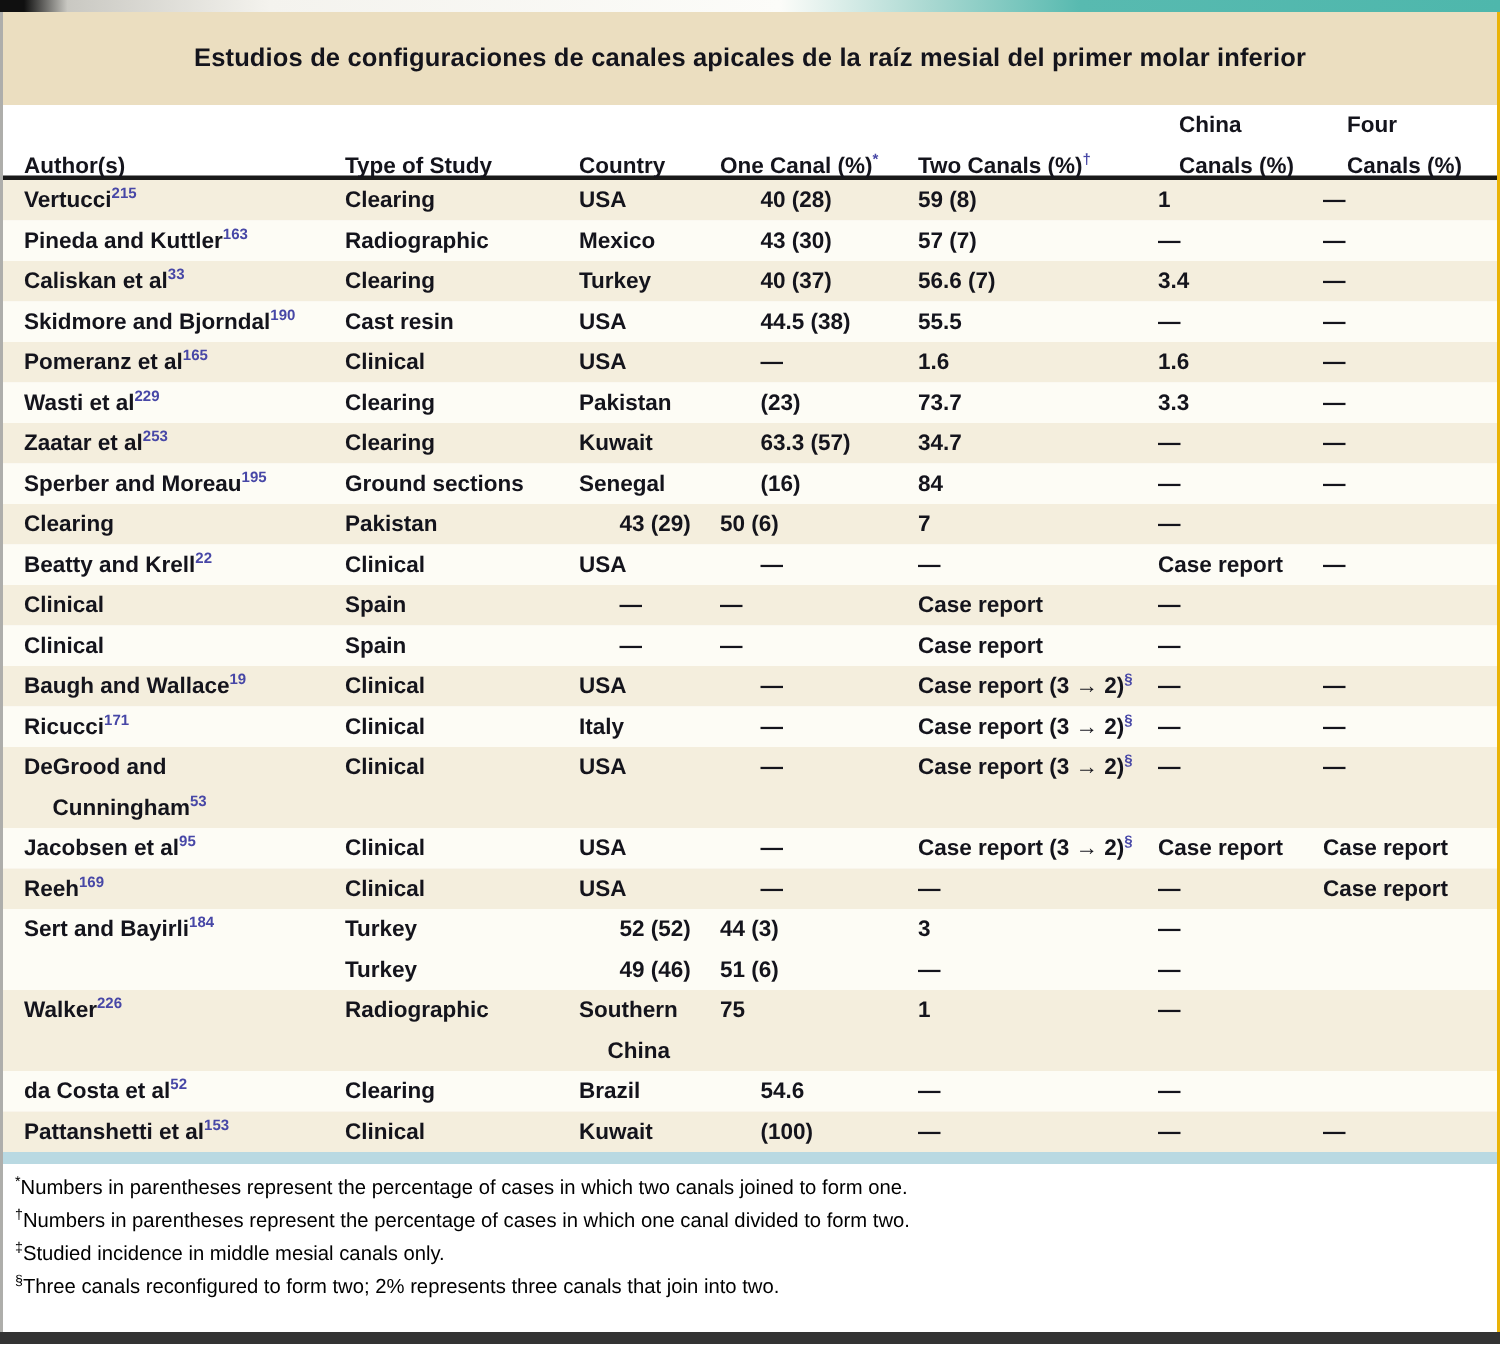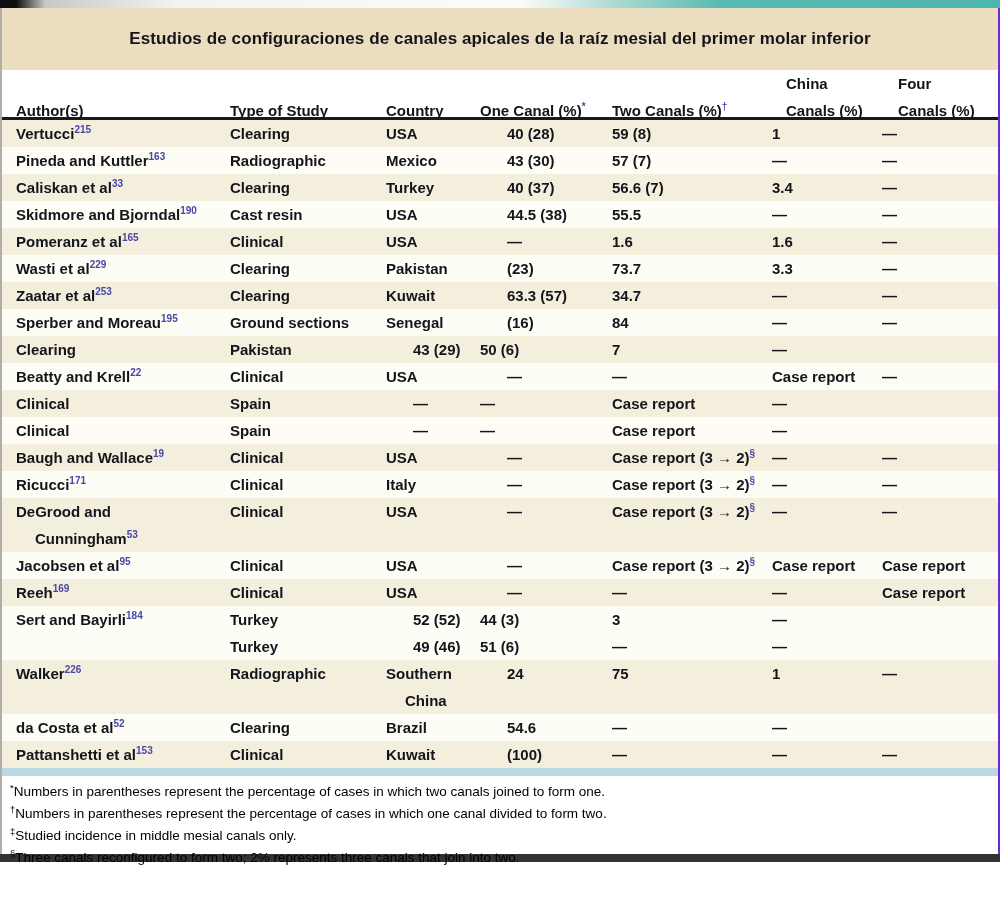--- a/index.html
+++ b/index.html
@@ -4,40 +4,40 @@
 <style>
   :root{
     --tan:#ebdec0; --cream:#f4eedd; --rowwhite:#fdfcf5; --teal:#4eb7ac;
     --lightblue:#b9d9e2; --darkbar:#333333; --ref:#4747a6; --ink:#14141c;
   }
   *{box-sizing:border-box;margin:0;padding:0;}
   body{background:#fff;font-family:"Liberation Sans", sans-serif;color:var(--ink);}
   .page{width:1000px;height:905px;position:relative;background:#fff;overflow:hidden;}
   .topbar{height:8px;width:100%;
     background:linear-gradient(90deg,#101010 0%,#101010 1.6%,#c9c8c2 4.5%,#f4f3ee 18%,#fcfcf9 52%,#a9d8d1 62%,#58bab0 72%,var(--teal) 100%);}
-  .frame{border-left:2px solid #aeaeab;border-right:2px solid #6d28d9;}
+  .frame{border-left:2px solid #aeaeab;border-right:2px solid #eab308;}
   .titleband{height:62px;background:var(--tan);display:flex;align-items:center;justify-content:center;}
   .title{font-size:17px;font-weight:700;letter-spacing:.1px;}
   .thead,.row{display:grid;grid-template-columns:214px 156px 94px 132px 160px 110px 1fr;padding-left:14px;}
   .thead{height:47px;background:#fff;align-items:end;padding-bottom:5px;}
   .thead .cell{font-weight:700;font-size:15px;line-height:20px;}
   .thead .cell:nth-child(6){padding-left:14px;}
   .thead .cell:nth-child(7){padding-left:16px;}
   .headrule{height:3px;background:#1a1a1a;}
   .tbody{background:#fff;}
   .row:nth-child(odd){background:var(--cream);}
   .row:nth-child(even){background:var(--rowwhite);}
   .cell{font-size:15px;font-weight:700;}
   .ln{line-height:27px;white-space:nowrap;}
   .row .col-one{padding-left:27px;}
   .row.wrap .cell .ln:nth-child(2){padding-left:19px;}
   sup{font-size:10px;line-height:0;}
   sup.ref{color:var(--ref);font-weight:700;}
   .bluebar{height:8px;background:var(--lightblue);}
-  .footnotes{height:78px;background:#fff;padding:5px 0 0 8px;}
+  .footnotes{height:112px;background:#fff;padding:5px 0 0 8px;}
   .fn{font-size:13.5px;font-weight:400;line-height:22px;color:#000;}
   .fn sup{font-size:9.5px;}
   .bottombar{height:8px;background:var(--darkbar);width:100%;}
 </style>
 </head>
 <body>
 
 <div class="page">
   <div class="topbar"></div>
   <div class="frame">
@@ -483,23 +483,20 @@
           <div class="cell col-author">
             <div class="ln">Walker<sup class="ref">226</sup></div>
           </div>
           <div class="cell col-type">
             <div class="ln">Radiographic</div>
           </div>
           <div class="cell col-country">
             <div class="ln">Southern</div>
             <div class="ln">China</div>
           </div>
-          <div class="cell col-one">
-            <div class="ln">24</div>
-          </div>
           <div class="cell col-two">
             <div class="ln">75</div>
           </div>
           <div class="cell col-three">
             <div class="ln">1</div>
           </div>
           <div class="cell col-four">
             <div class="ln">—</div>
           </div>
         </div>

